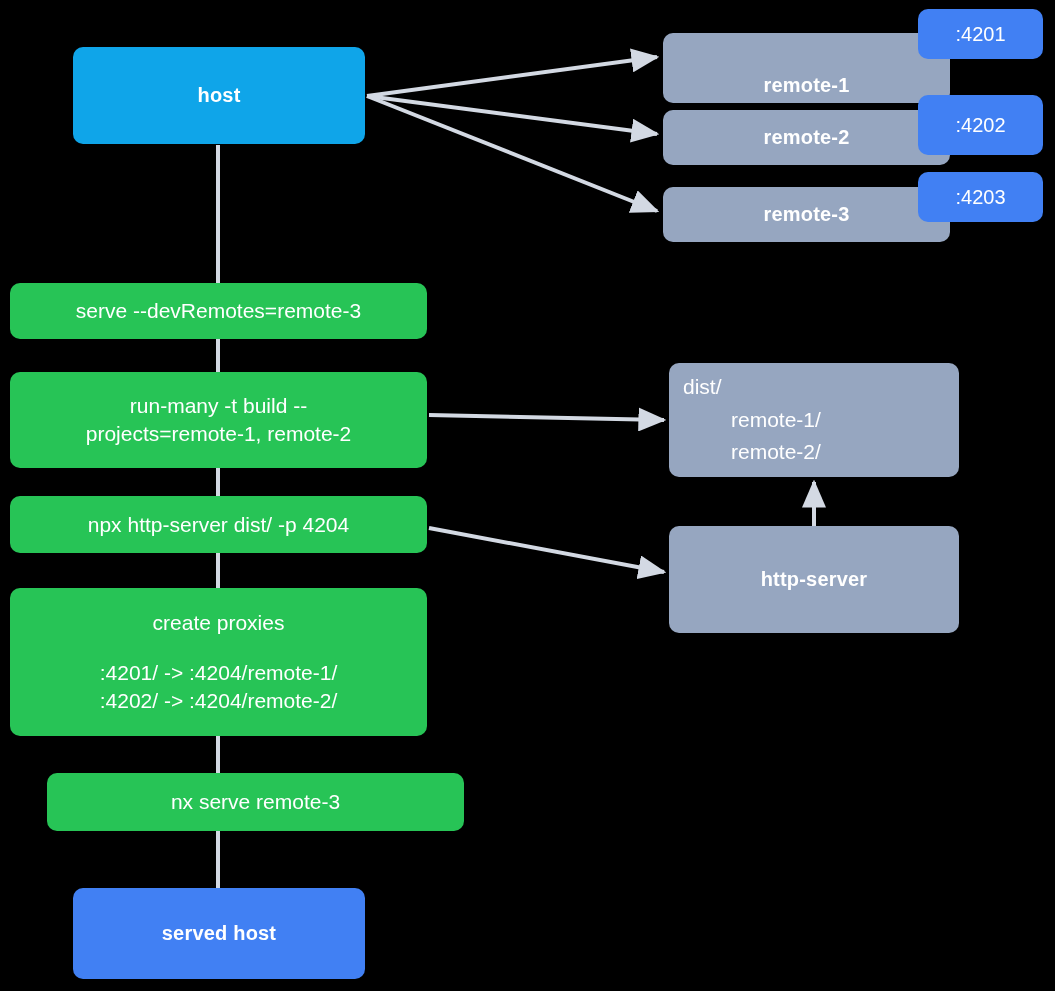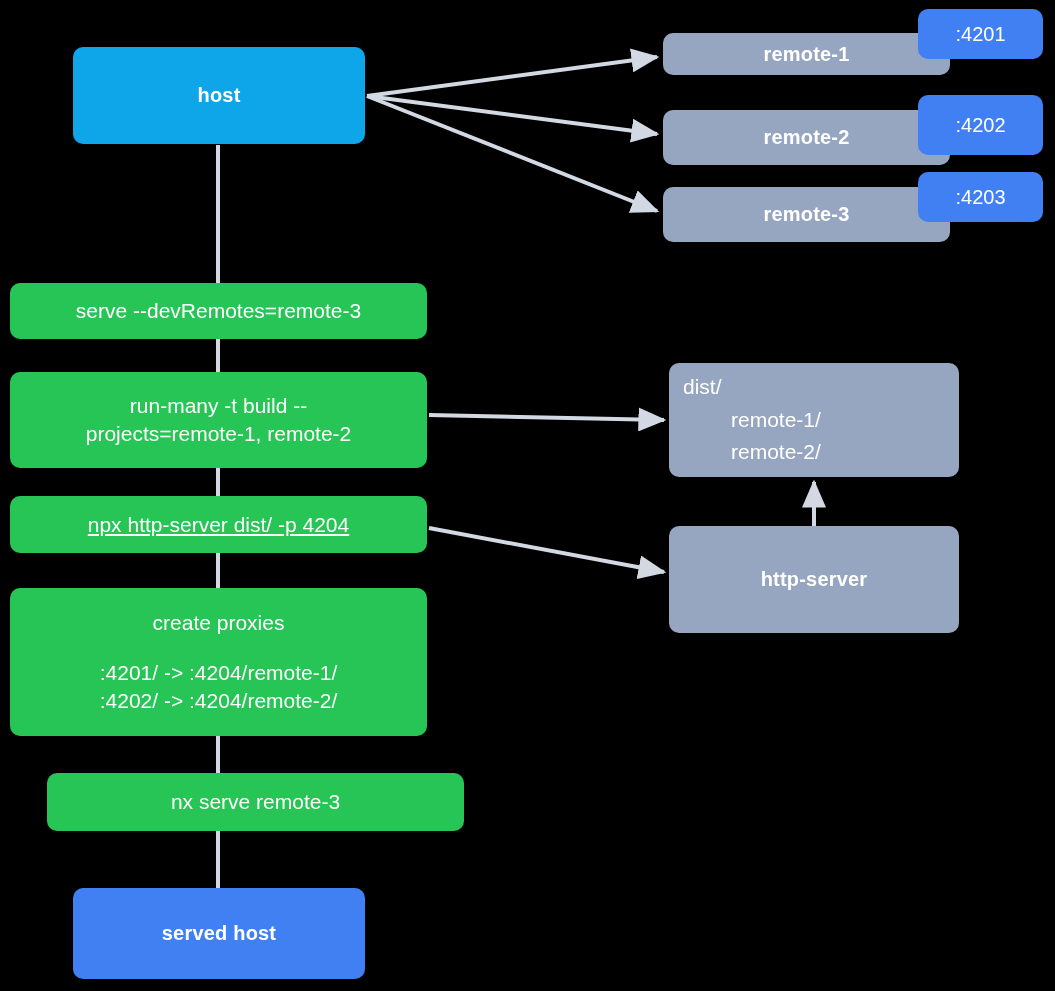--- a/index.html
+++ b/index.html
@@ -99,21 +99,21 @@
 
     <line x1="429" y1="528" x2="664" y2="572" stroke="#d3d9e3" stroke-width="4" marker-end="url(#arrowhead)"></line>
 
     <line x1="814" y1="527" x2="814" y2="482" stroke="#d3d9e3" stroke-width="4" marker-end="url(#arrowhead)"></line>
   </svg>
 
   <div class="node host-node" style="left:73px; top:47px; width:292px; height:97px; background:#0fa5e9;">
     <span>host</span>
   </div>
 
-  <div class="node remote-node" style="left:663px; top:33px; width:287px; height:42px; background:#96a6c0;">
+  <div class="node remote-node" style="left:663px; top:33px; width:287px; height:70px; background:#96a6c0;justify-content:flex-end;">
     <span>remote-1</span>
   </div>
   <div class="node badge-node" style="left:918px; top:9px; width:125px; height:50px; background:#4180f3;">
     <span>:4201</span>
   </div>
 
   <div class="node remote-node" style="left:663px; top:110px; width:287px; height:55px; background:#96a6c0;">
     <span>remote-2</span>
   </div>
   <div class="node badge-node" style="left:918px; top:95px; width:125px; height:60px; background:#4180f3;">
@@ -129,21 +129,21 @@
 
   <div class="node cmd-node" style="left:10px; top:283px; width:417px; height:56px; background:#27c456;">
     <span class="cmd-line">serve --devRemotes=remote-3</span>
   </div>
 
   <div class="node cmd-node" style="left:10px; top:372px; width:417px; height:96px; background:#27c456;">
     <span class="cmd-line">run-many -t build --</span>
     <span class="cmd-line">projects=remote-1, remote-2</span>
   </div>
 
-  <div class="node cmd-node" style="left:10px; top:496px; width:417px; height:57px; background:#27c456;text-decoration:underline;">
+  <div class="node cmd-node" style="left:10px; top:496px; width:417px; height:57px; background:#27c456;">
     <span class="cmd-line">npx http-server dist/ -p 4204</span>
   </div>
 
   <div class="node cmd-node" style="left:10px; top:588px; width:417px; height:148px; background:#27c456;">
     <span class="cmd-line">create proxies</span>
     <span class="cmd-gap"></span>
     <span class="cmd-line">:4201/ -&gt; :4204/remote-1/</span>
     <span class="cmd-line">:4202/ -&gt; :4204/remote-2/</span>
   </div>
 

